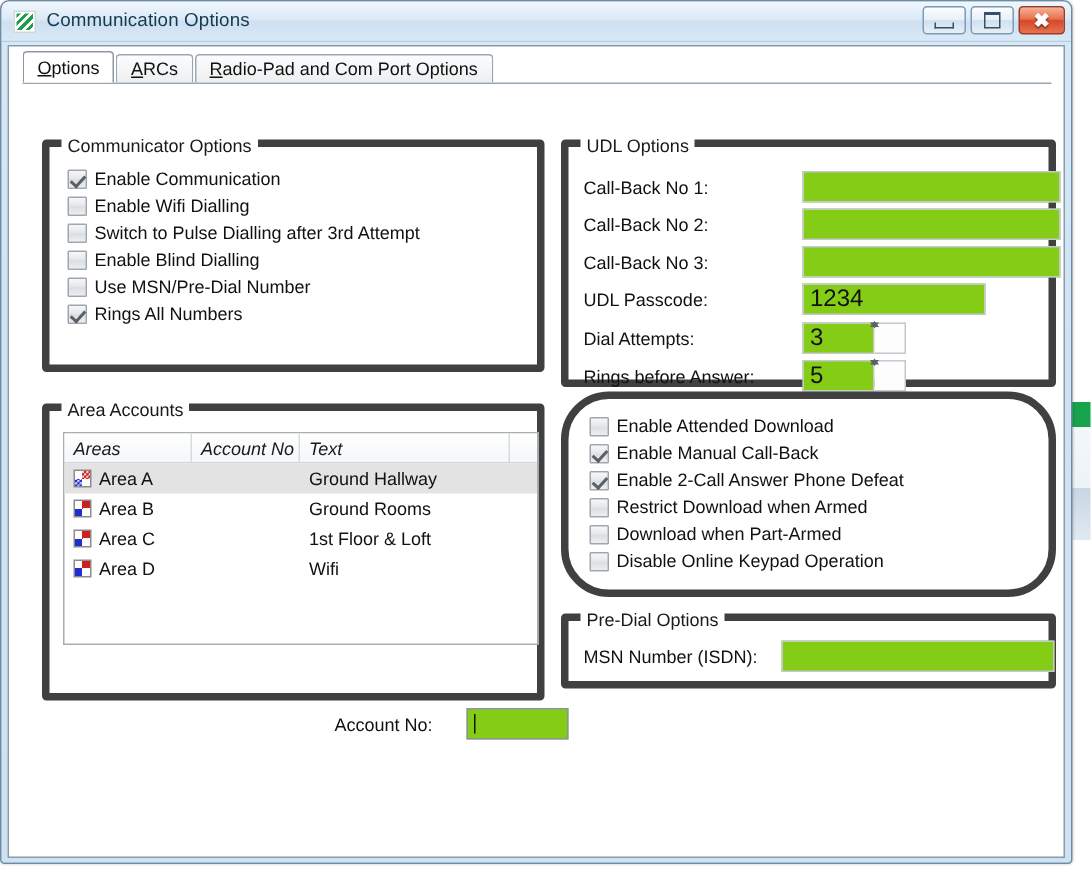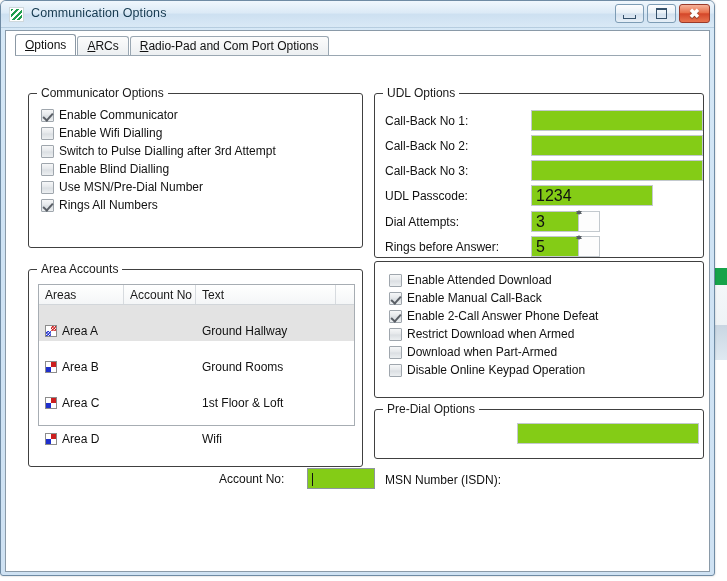--- a/index.html
+++ b/index.html
@@ -125,36 +125,36 @@
   .tab u { text-decoration: underline; }
 
   #tabline {
     position: absolute; left: 9px; top: 24px;
     width: 686px; height: 1px; background: #9aa7b2;
   }
 
   
   .group {
     position: absolute;
-    border: 1px solid #404040;
+    border: 5px solid #404040;
     border-radius: 3px;
     background: transparent;
   }
   .group > .legend {
     position: absolute; top: -8px; left: 8px;
     background: #ffffff;
     padding: 0 4px;
     font-size: 12px; color: #1a1a1a;
     white-space: nowrap;
   }
 
   #grp-communicator { left: 22px; top: 62px;  width: 335px; height: 155px; }
   #grp-areas        { left: 22px; top: 238px; width: 335px; height: 198px; }
   #grp-udl          { left: 368px; top: 62px;  width: 330px; height: 165px; }
-  #grp-download     { left: 368px; top: 230px; width: 330px; height: 137px; }
+  #grp-download     { left: 368px; top: 230px; width: 330px; height: 137px; border-radius: 32px; }
   #grp-predial      { left: 368px; top: 378px; width: 330px; height: 50px; }
 
   
   .cbrow {
     position: absolute;
     display: flex; align-items: center;
     height: 16px;
     white-space: nowrap;
   }
   .cbox {
@@ -184,29 +184,29 @@
   }
   #listhead {
     display: flex; height: 20px;
     border-bottom: 1px solid #d2d6da;
     background: linear-gradient(180deg,#ffffff 0%,#f4f6f7 100%);
   }
   #listhead .hcell {
     font-size: 12px; color: #1a1a1a;
     line-height: 20px; padding-left: 6px;
     border-right: 1px solid #d7dbdf;
-    overflow: hidden; white-space: nowrap;
+    overflow: hidden; white-space: nowrap; font-style: italic;
   }
   .col-area { width: 85px; }
   .col-acct { width: 72px; }
   .col-text { width: 140px; }
   .col-last { width: 18px; border-right: none !important; }
 
   .lrow {
-    display: flex; height: 36px; align-items: flex-end;
+    display: flex; height: 20px; align-items: flex-end;
   }
   .lrow.selected { background: #e3e3e3; }
   .lrow .cell {
     font-size: 12px; color: #111;
     padding-left: 6px; white-space: nowrap; overflow: hidden;
     display: flex; align-items: center; height: 20px;
   }
   .areaicon {
     width: 12px; height: 12px; flex: 0 0 12px;
     margin-right: 5px;
@@ -306,21 +306,21 @@
       <div class="tab"><u>A</u>RCs</div>
       <div class="tab"><u>R</u>adio-Pad and Com Port Options</div>
     </div>
     <div id="tabline"></div>
 
     <div class="group" id="grp-communicator">
       <span class="legend">Communicator Options</span>
 
       <div class="cbrow" style="left:12px; top:13px;">
         <span class="cbox checked"></span>
-        <span class="cblabel">Enable Communicator</span>
+        <span class="cblabel">Enable Communication</span>
       </div>
       <div class="cbrow" style="left:12px; top:31px;">
         <span class="cbox"></span>
         <span class="cblabel">Enable Wifi Dialling</span>
       </div>
       <div class="cbrow" style="left:12px; top:49px;">
         <span class="cbox"></span>
         <span class="cblabel">Switch to Pulse Dialling after 3rd Attempt</span>
       </div>
       <div class="cbrow" style="left:12px; top:67px;">
@@ -449,19 +449,19 @@
       </div>
       <div class="cbrow" style="left:14px; top:100px;">
         <span class="cbox"></span>
         <span class="cblabel">Disable Online Keypad Operation</span>
       </div>
     </div>
 
     <div class="group" id="grp-predial">
       <span class="legend">Pre-Dial Options</span>
       <div class="frow" style="left:10px; top:15px;">
-        <span class="flabel" style="left:0;margin-top:46px;">MSN Number (ISDN):</span>
+        <span class="flabel" style="left:0;">MSN Number (ISDN):</span>
         <span class="tinput" style="left:132px; top:-2px; width:182px;"></span>
       </div>
     </div>
 
   </div>
 </div>
 
 </body></html>

